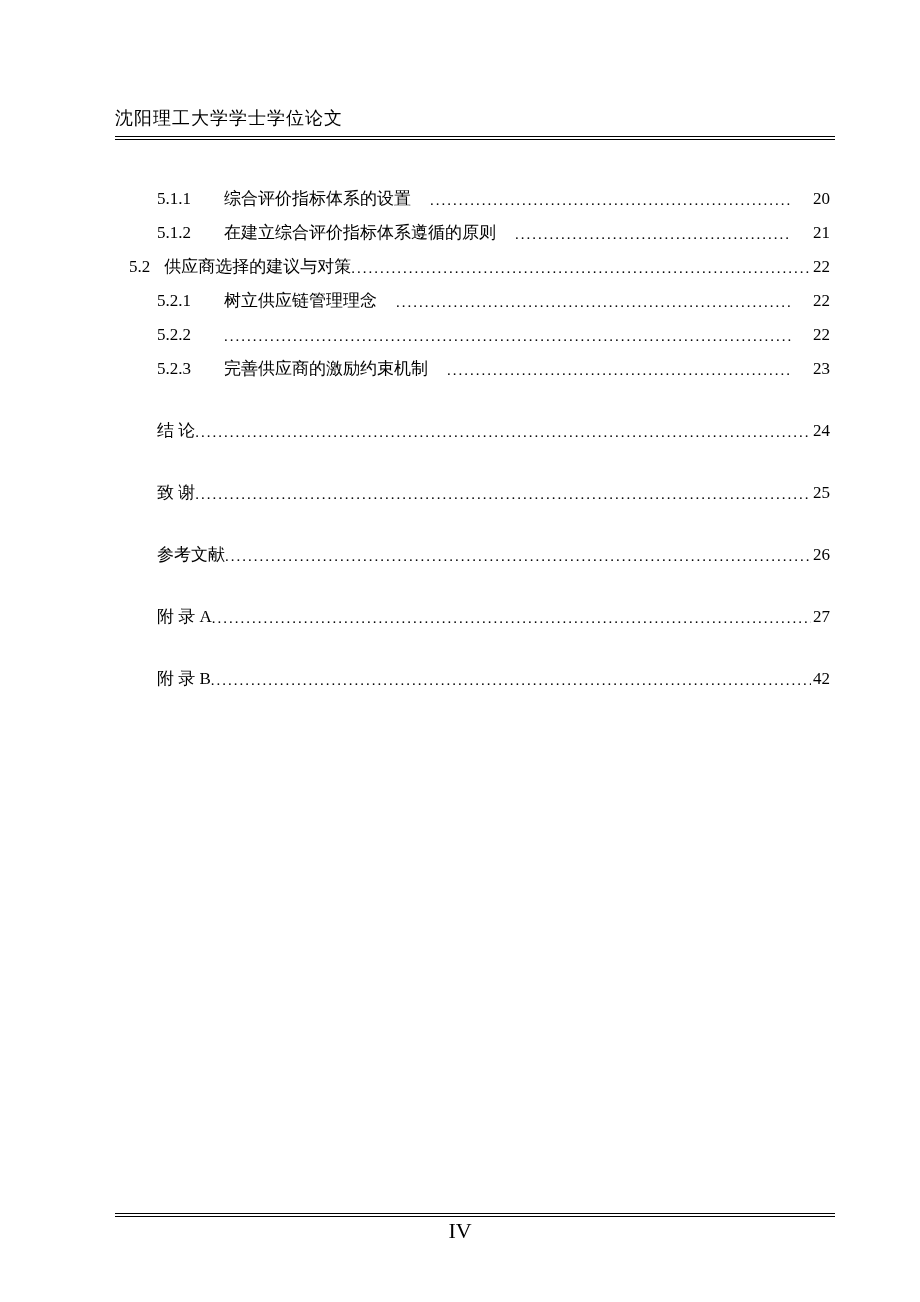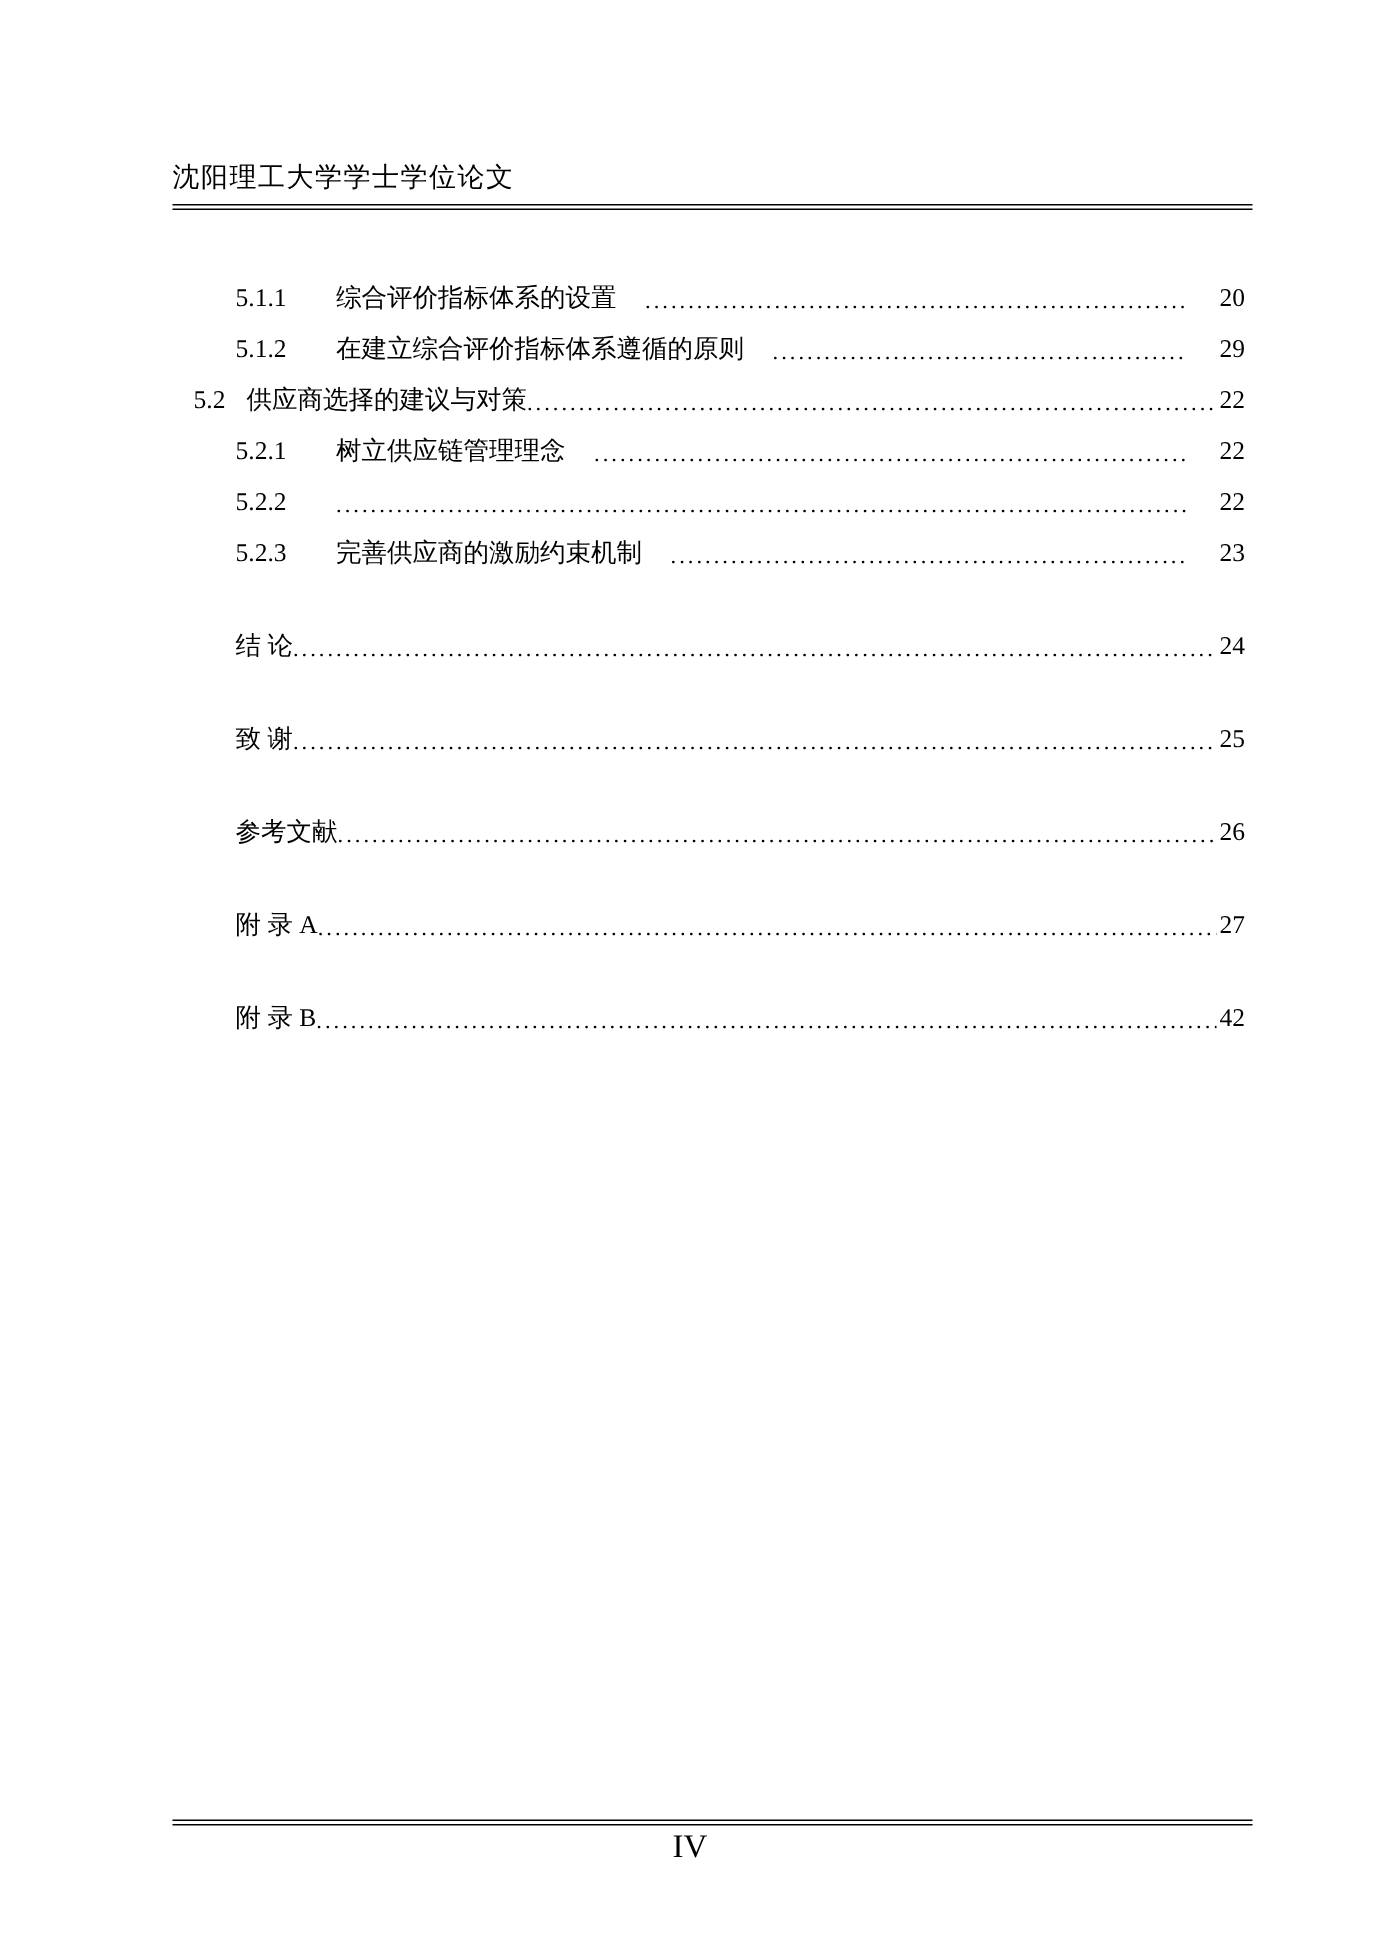--- a/index.html
+++ b/index.html
@@ -92,21 +92,21 @@
       <div class="toc-row indent-2">
         <span class="num">5.1.1</span>
         <span class="title-text">综合评价指标体系的设置</span>
         <span class="leader"></span>
         <span class="pageno">20</span>
       </div>
       <div class="toc-row indent-2">
         <span class="num">5.1.2</span>
         <span class="title-text">在建立综合评价指标体系遵循的原则</span>
         <span class="leader"></span>
-        <span class="pageno">29</span>
+        <span class="pageno">21</span>
       </div>
       <div class="toc-row indent-1">
         <span class="num">5.2</span>
         <span class="title-text">供应商选择的建议与对策</span>
         <span class="leader"></span>
         <span class="pageno">22</span>
       </div>
       <div class="toc-row indent-2">
         <span class="num">5.2.1</span>
         <span class="title-text">树立供应链管理理念</span>

